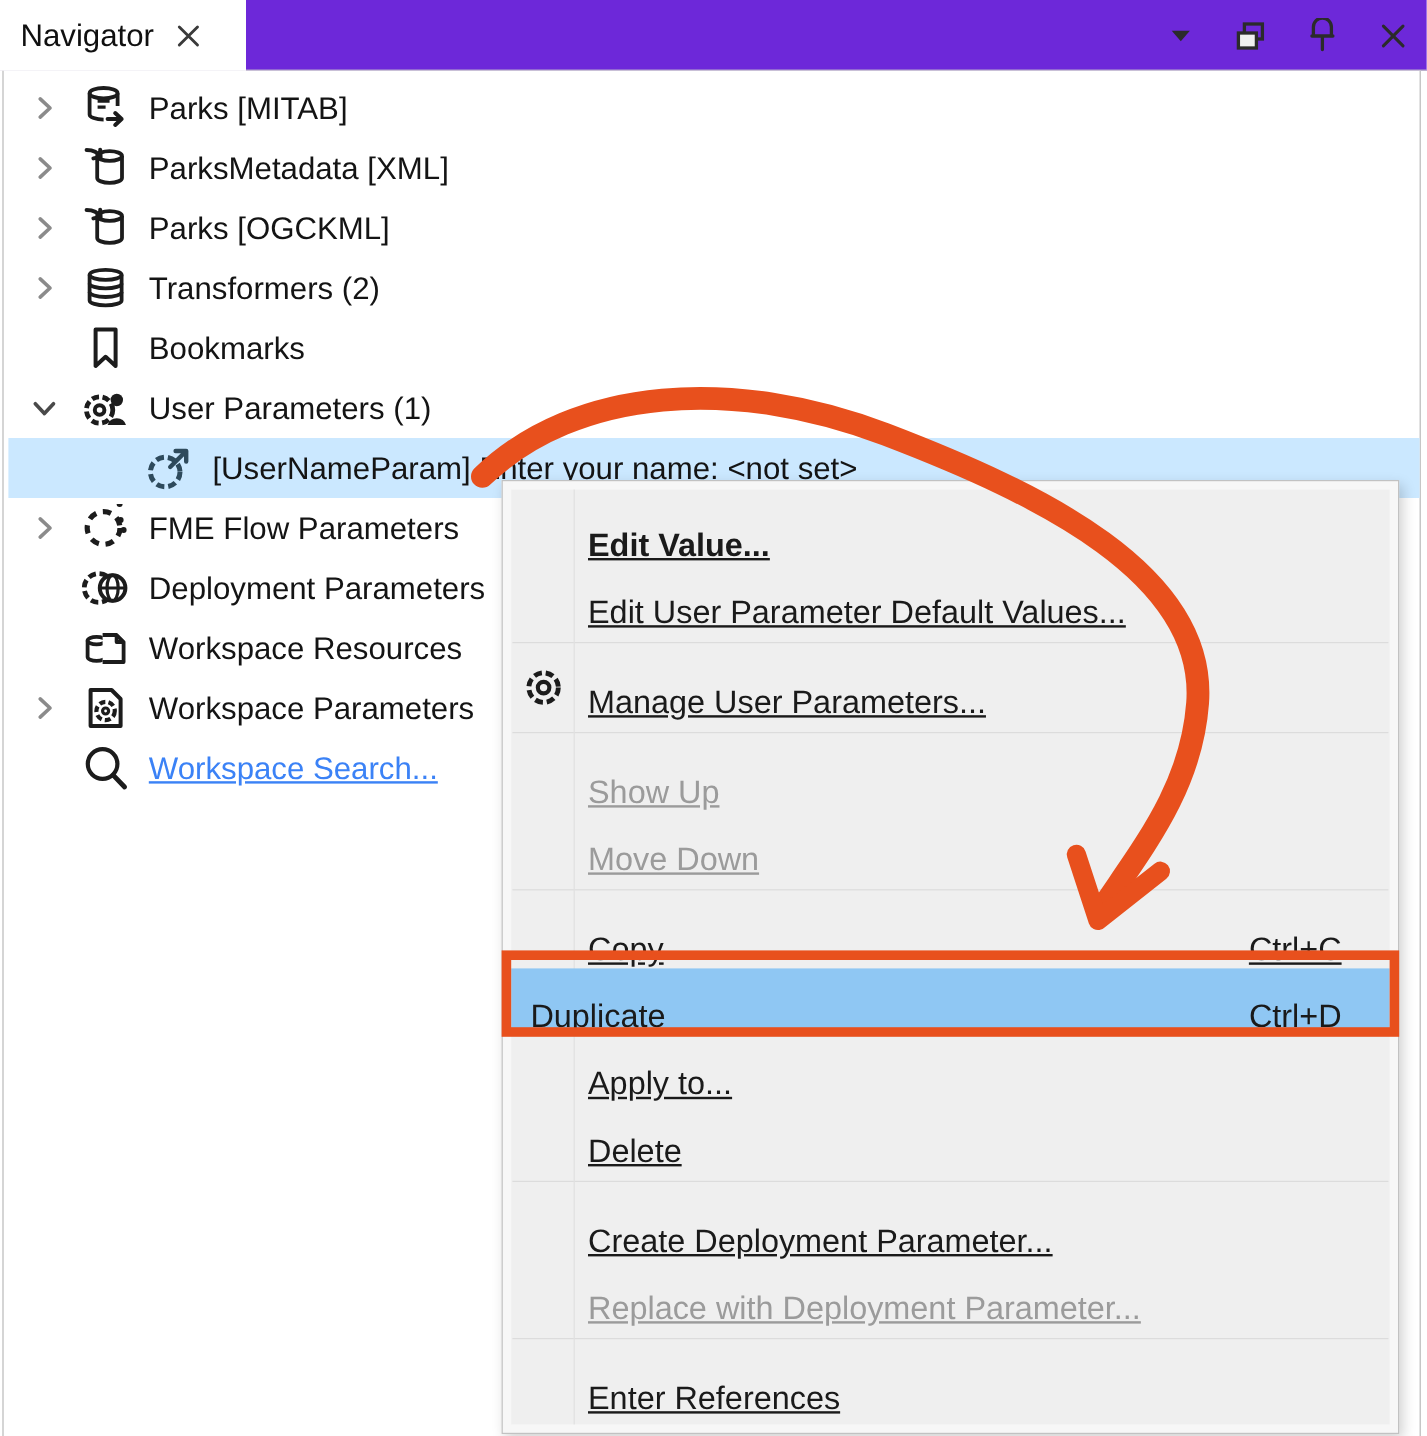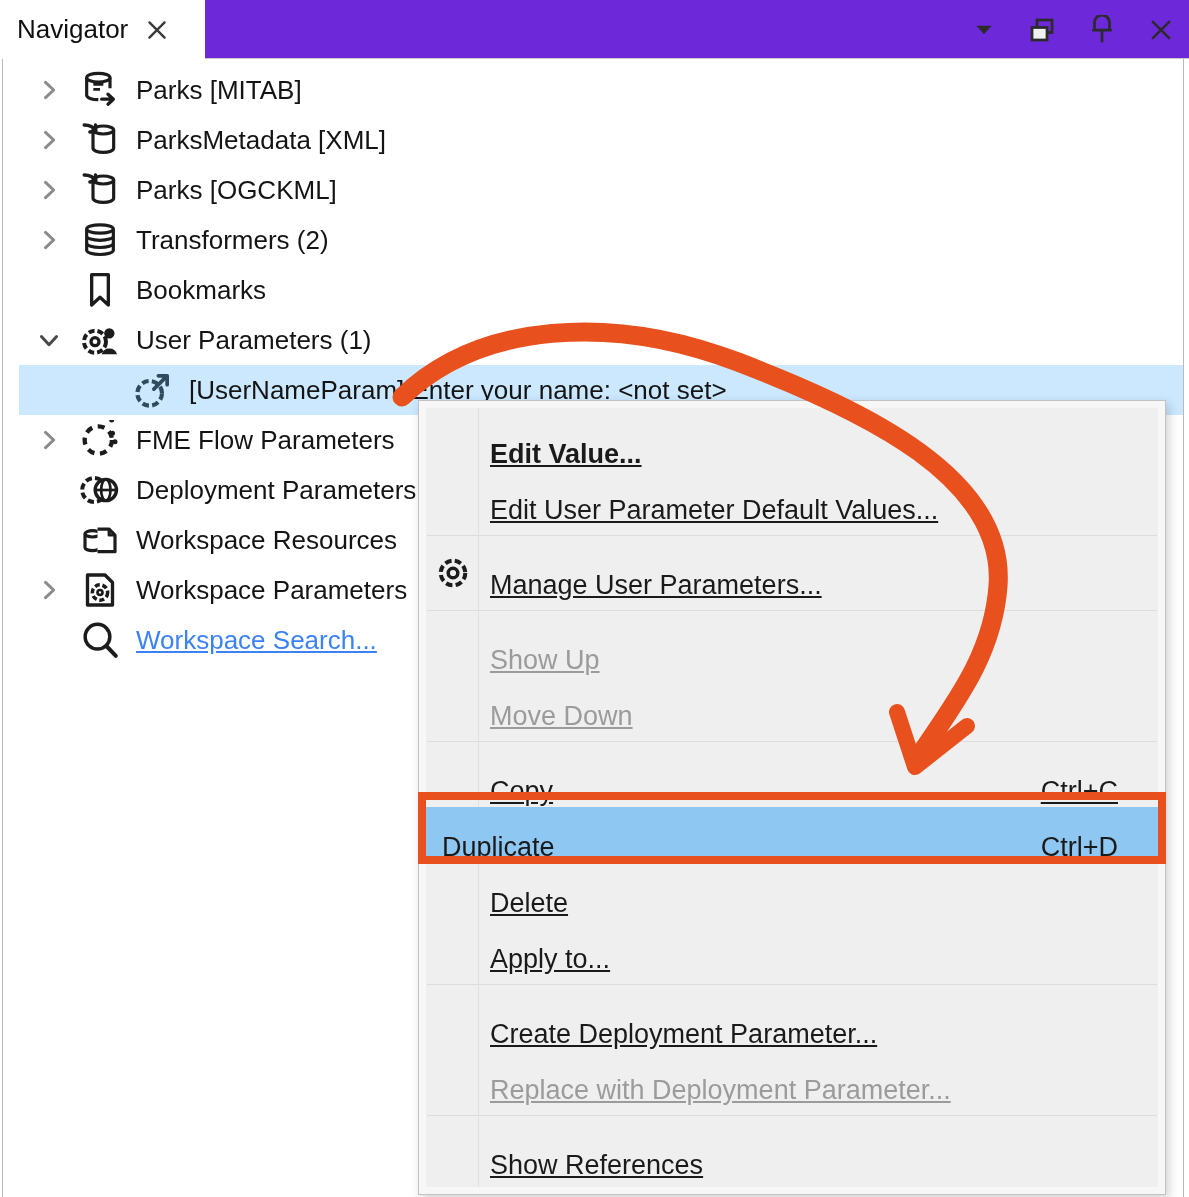--- a/index.html
+++ b/index.html
@@ -14,21 +14,21 @@
   .tab{position:absolute;left:0;top:0;width:205px;height:59px;background:#ffffff;
     display:flex;align-items:center;padding-left:17px;box-sizing:border-box;gap:16px;}
   .tab-title{font-size:26px;color:#101010;}
   .icon-btn{display:flex;align-items:center;justify-content:center;background:none;border:none;padding:0;cursor:pointer;}
   .win-controls{position:absolute;right:14px;top:0;height:59px;display:flex;align-items:center;gap:30px;}
   .ctl{color:#2b2b2b;}
   
   .panel{position:absolute;left:2px;top:59px;width:1182px;height:1138px;
     background:#ffffff;border-left:1px solid #b9b9b9;border-right:1px solid #b9b9b9;box-sizing:border-box;}
   
-  .tree{position:absolute;left:16px;top:6px;right:0;}
+  .tree{position:absolute;left:4px;top:6px;right:0;}
   .trow{height:50px;display:flex;align-items:center;font-size:26px;white-space:nowrap;cursor:default;}
   .trow .chev{width:28px;height:28px;margin-left:16px;flex:0 0 28px;color:#8b8b8b;}
   .trow .chev.down{color:#4a4a4a;}
   .trow .chev.none{visibility:hidden;}
   .trow .ticon{width:40px;height:40px;margin-left:17px;margin-right:16px;flex:0 0 40px;color:#1c1c1c;}
   .trow.child{padding-left:53px;}
   .trow.selected{background:#cbe8ff;}
   .trow.link .tlabel{color:#3b82f6;text-decoration:underline;cursor:pointer;}
   .trow .tlabel{color:#141414;}
   .trow.child .ticon{color:#2e4a5c;}
@@ -310,35 +310,35 @@
         <div class="msep"></div>
         <div class="mi">
           <span class="mlabel">Copy</span>
           <span class="mshort">Ctrl+C</span>
         </div>
         <div class="mi hl">
           <span class="mlabel">Duplicate</span>
           <span class="mshort">Ctrl+D</span>
         </div>
         <div class="mi">
+          <span class="mlabel">Apply to...</span>
+        </div>
+        <div class="mi">
           <span class="mlabel">Delete</span>
-        </div>
-        <div class="mi">
-          <span class="mlabel">Apply to...</span>
         </div>
         <div class="msep"></div>
         <div class="mi">
           <span class="mlabel">Create Deployment Parameter...</span>
         </div>
         <div class="mi disabled">
           <span class="mlabel">Replace with Deployment Parameter...</span>
         </div>
         <div class="msep"></div>
         <div class="mi">
-          <span class="mlabel">Show References</span>
+          <span class="mlabel">Enter References</span>
         </div>
       </div>
   </div>
 </div>
 
 <div class="annot-rect"></div>
 <svg class="annot-arrow" width="1189" height="1197" viewBox="0 0 1189 1197">
   <path d="M 402 397 C 480 322, 612 314, 738 362 C 866 411, 1006 478, 998 586 C 993 653, 957 700, 923 750" fill="none" stroke="#e8501d" stroke-width="19" stroke-linecap="round"></path>
   <path d="M 897 712 L 915 767 L 967 726" fill="none" stroke="#e8501d" stroke-width="16" stroke-linecap="round" stroke-linejoin="round"></path>
 </svg>

